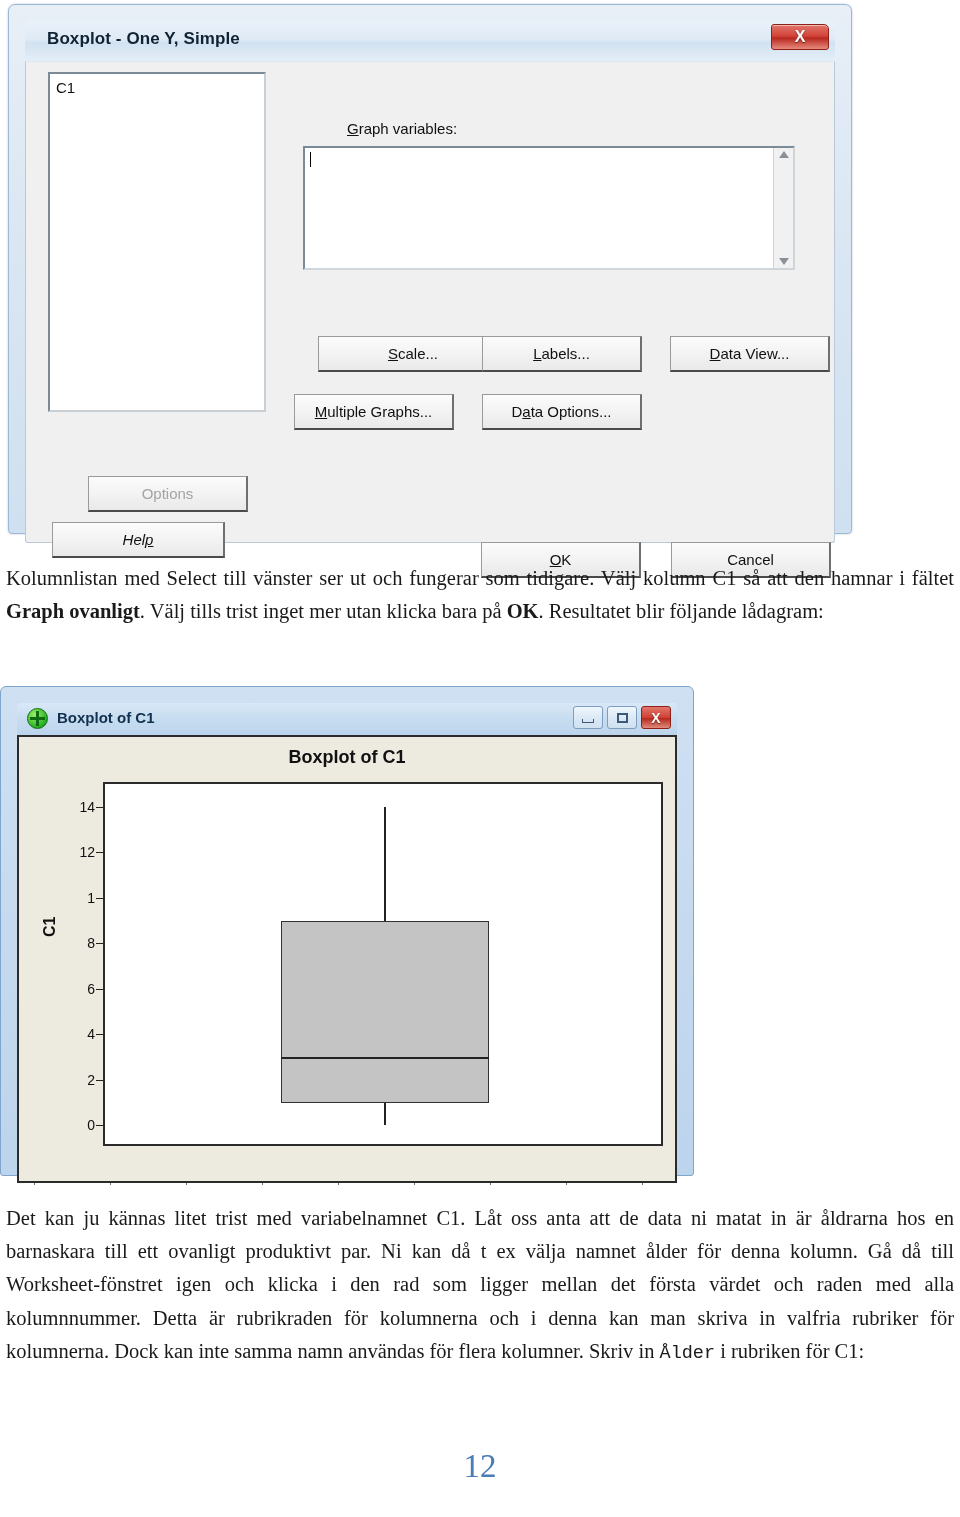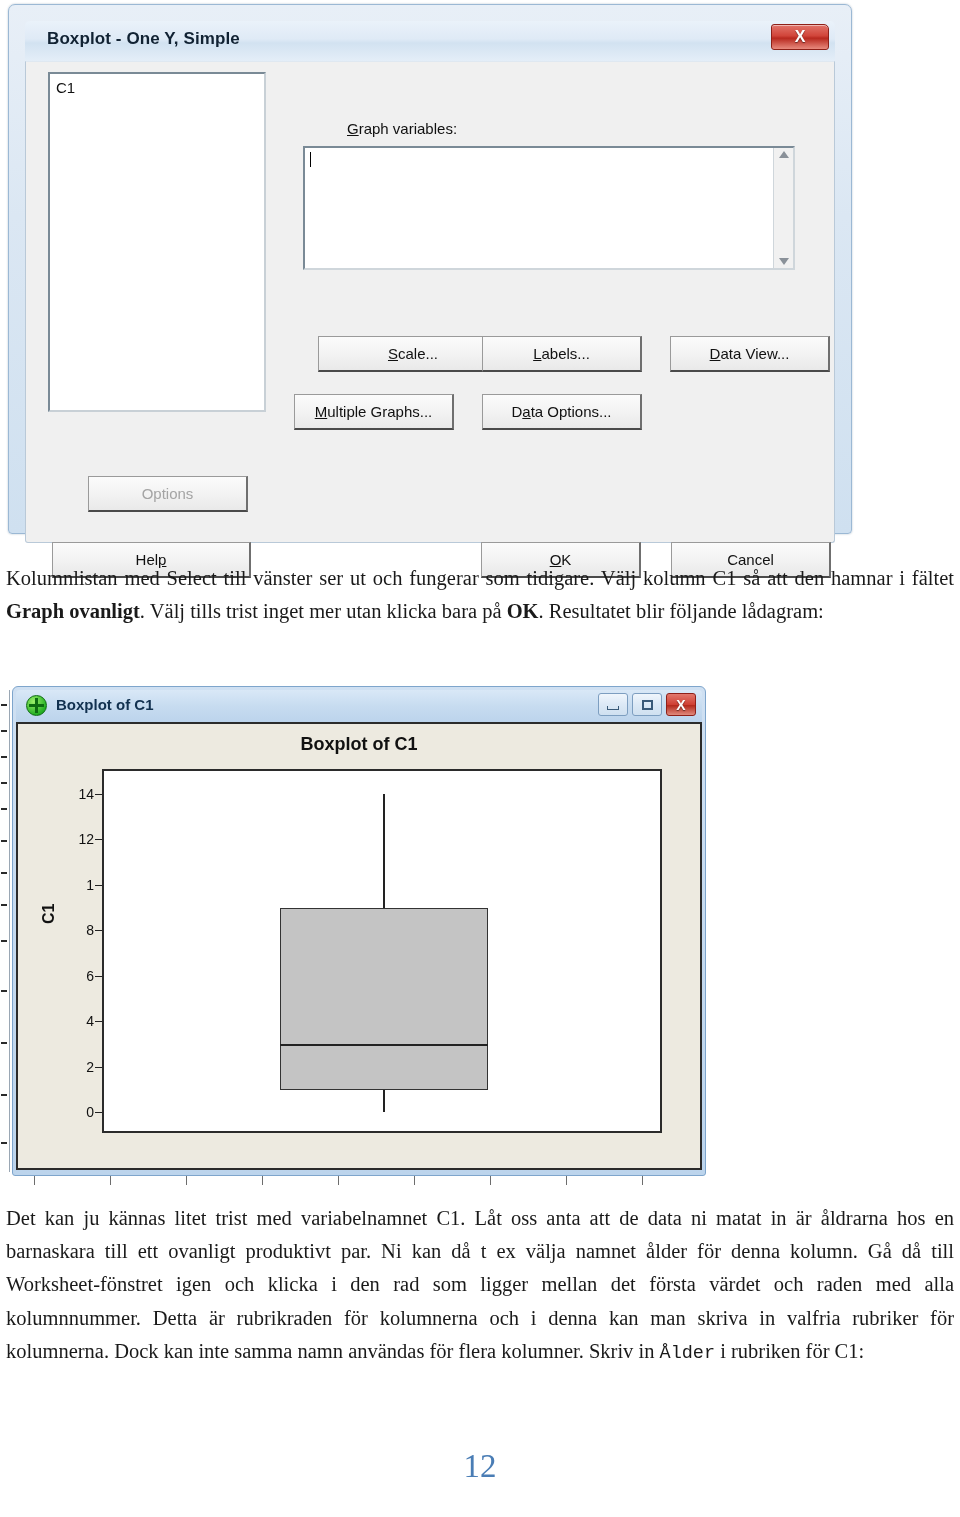--- a/index.html
+++ b/index.html
@@ -114,47 +114,47 @@
   }
   .btn u { text-decoration: underline; }
   .btn.disabled { color:#a4a4a4; }
 
   #btn-scale     { left:268px; top:274px; width:191px; height:36px;margin-left:24px; }
   #btn-labels    { left:456px; top:274px; width:160px; height:36px; }
   #btn-dataview  { left:644px; top:274px; width:160px; height:36px; }
   #btn-multigr   { left:268px; top:332px; width:160px; height:36px; }
   #btn-dataopt   { left:456px; top:332px; width:160px; height:36px; }
   #btn-select    { left:62px;  top:414px; width:160px; height:36px; }
-  #btn-help      { left:26px;  top:480px; width:199px; height:36px; }
+  #btn-help      { left:26px;  top:460px; width:173px; height:36px;font-style:italic; }
   #btn-ok        { left:455px; top:480px; width:160px; height:36px; }
   #btn-cancel    { left:645px; top:480px; width:160px; height:36px; }
 
   
   .prose {
     position:absolute;
     font-family: "Liberation Serif", serif;
     font-size: 20.5px;
     line-height: 1.62;
     color:#1a1a1a;
     text-align: justify;
   }
   .prose b { font-weight: bold; }
   .mono { font-family: "Liberation Mono", monospace; font-size: 18.5px; }
 
   #prose-top { left:6px; top:562px; width:948px; }
   #prose-bottom { left:6px; top:1202px; width:948px; }
 
   
   .graphwin {
-    position:absolute; left: 12px; top: 686px;
+    position:absolute; left: 0; top: 686px;
     width: 694px; height: 490px;
     background: linear-gradient(180deg,#cfe0f2 0%, #bcd4ec 100%);
     border: 1px solid #7ea5cc;
     border-radius: 6px 6px 3px 3px;
-    padding: 3px;
+    padding: 16px;
   }
   .gw-titlebar { height: 32px; position:relative;
     background: linear-gradient(180deg,#d9e8f7 0%, #c7dcf0 50%, #bcd4ec 100%);
     border-radius: 4px 4px 0 0; }
   .gw-icon {
     position:absolute; left:10px; top:5px; width:21px; height:21px;
     border-radius:50%;
     background: radial-gradient(circle at 35% 30%, #9cf06a, #26b023 70%, #128a14);
     border:1px solid #0d6b10;
   }

